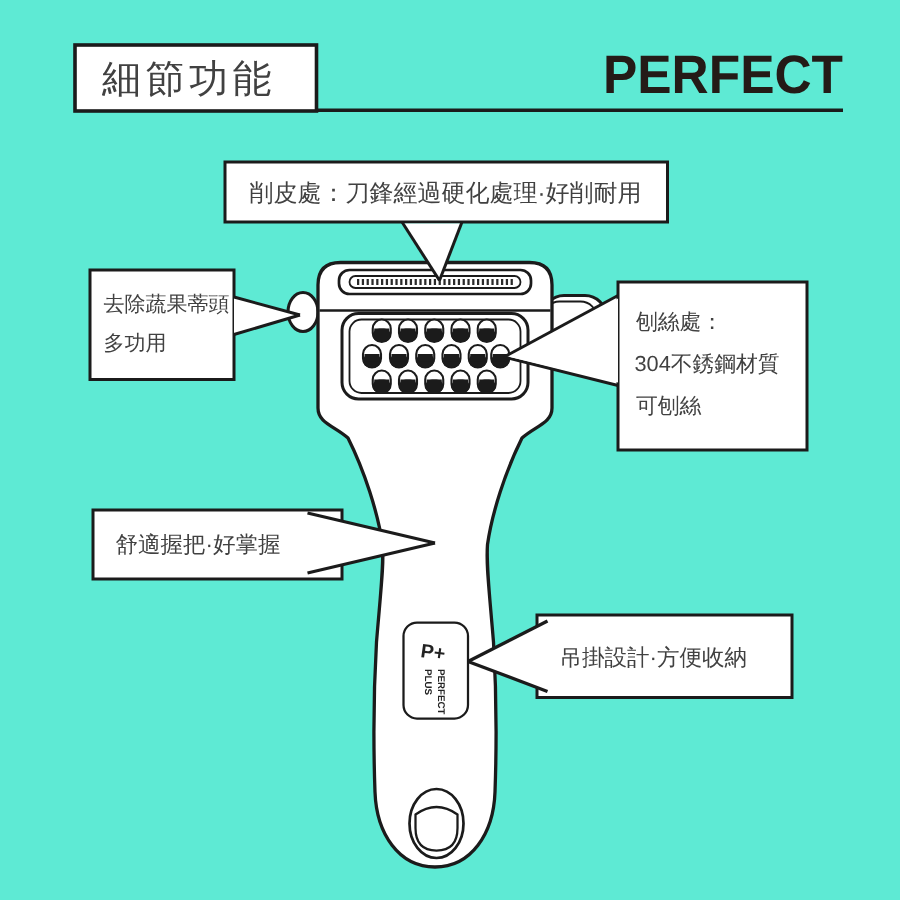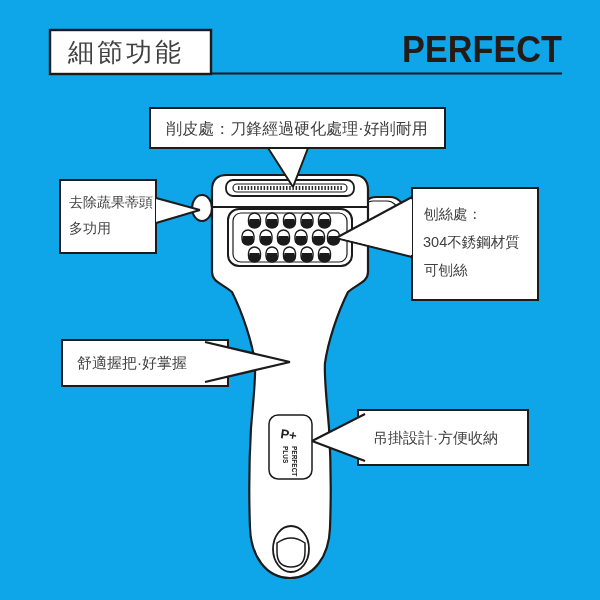--- a/index.html
+++ b/index.html
@@ -1,17 +1,17 @@
 <!DOCTYPE html>
 <html><head>
 <meta charset="utf-8">
 <style>
   html,body{margin:0;padding:0;background:#fff;}
   #stage{
-    position:relative;width:600px;height:600px;background:#0ea5e9;overflow:hidden;
+    position:relative;width:600px;height:600px;background:#5eead4;overflow:hidden;
     font-family:"Liberation Sans","DejaVu Sans",sans-serif;
   }
   svg{display:block;}
   text{font-family:"Liberation Sans","DejaVu Sans",sans-serif;}
   .cjk{fill:#414141;}
   .outline{fill:#ffffff;stroke:#1b1b1b;}
 </style>
 </head>
 <body>
 

